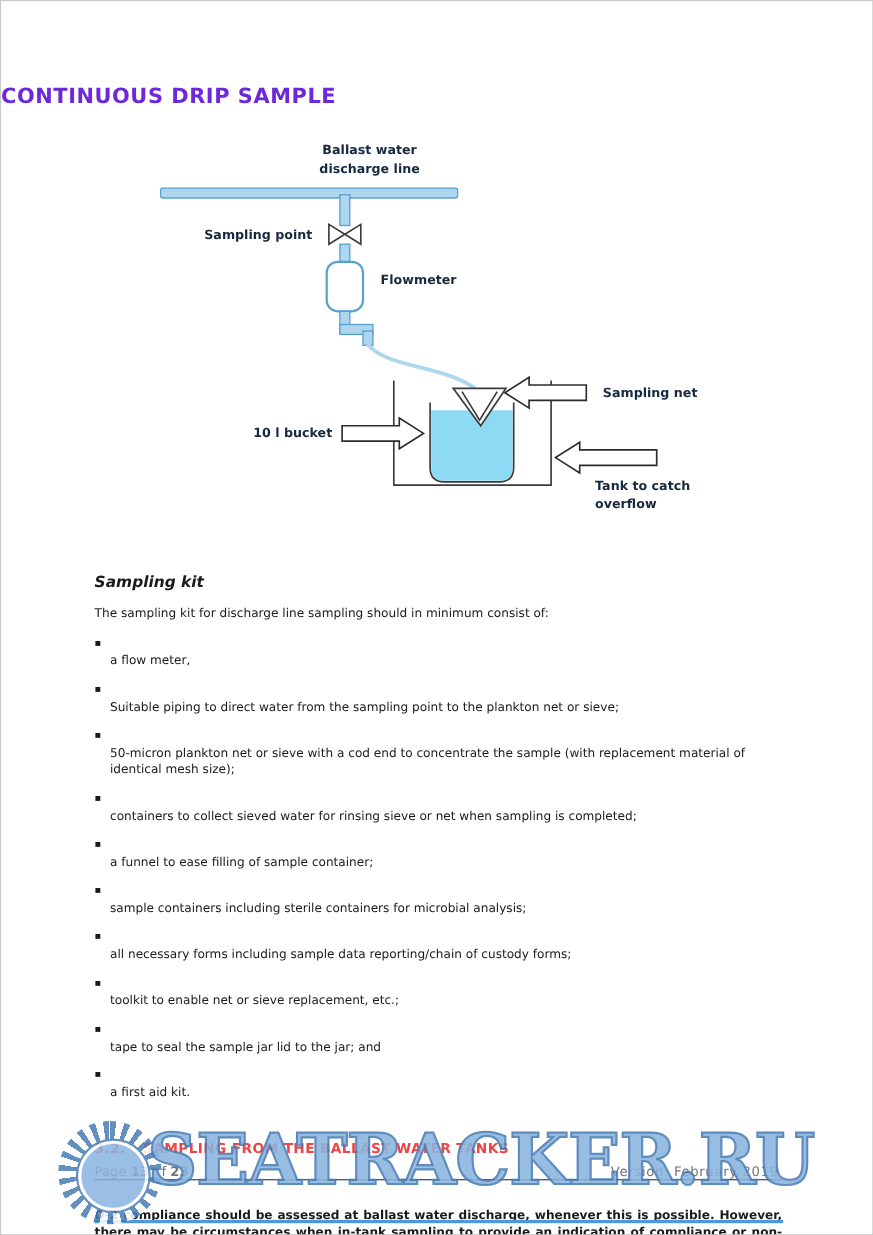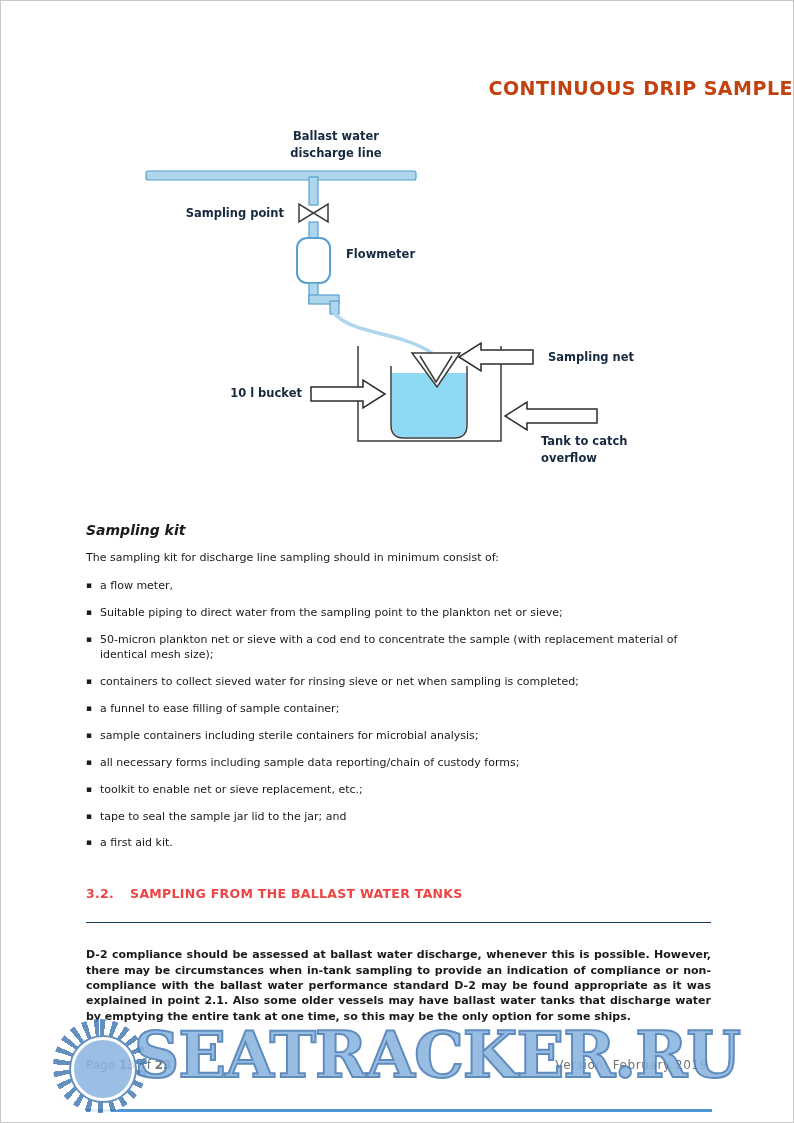--- a/index.html
+++ b/index.html
@@ -8,22 +8,22 @@
     --bottom-line:#4e97d8; --watermark-fill:#8ab4e0; --watermark-stroke:#4a7db5;
   }
   *{margin:0;padding:0;box-sizing:border-box;}
   html,body{background:#ffffff;}
   body{font-family:"DejaVu Sans","Liberation Sans",sans-serif;color:#1a1a1a;}
   .page{
     position:relative;width:794px;height:1123px;margin:0 auto;background:#fff;
     border:1px solid #c9c9c9;overflow:hidden;
   }
   .doc-title{
-    position:absolute;top:76px;left:0;width:100%;text-align:right;
-    font-size:19px;font-weight:bold;letter-spacing:.5px;color:#c2410c;
+    position:absolute;top:76px;left:0;width:100%;text-align:left;
+    font-size:19px;font-weight:bold;letter-spacing:.5px;color:#6d28d9;
   }
   
   .diagram-svg{position:absolute;top:0;left:0;}
   .pipe{fill:var(--pipe-fill);stroke:var(--pipe-stroke);stroke-width:1.2;}
   .stream{fill:none;stroke:var(--pipe-fill);stroke-width:3.5;}
   .outline{fill:#ffffff;stroke:var(--diagram-line);stroke-width:1.5;}
   .thin-line{fill:none;stroke:var(--diagram-line);stroke-width:1.5;}
   .water-shape{fill:var(--water);stroke:none;}
   .flowmeter-shape{fill:#ffffff;stroke:var(--pipe-stroke);stroke-width:2;}
   .block-arrow{fill:#ffffff;stroke:#2b2b2b;stroke-width:1.5;}
@@ -36,21 +36,21 @@
   .lbl-flowmeter{top:245px;left:345px;}
   .lbl-sampling-net{top:348px;left:547px;text-align:right;}
   .lbl-bucket{top:384px;left:190px;width:111px;text-align:right;}
   .lbl-tank{top:432px;left:540px;width:120px;}
   
   .body-flow{position:absolute;left:85px;top:520px;width:625px;font-size:11px;line-height:1.4;}
   .kit-heading{font-weight:bold;font-style:italic;font-size:14px;margin-bottom:9px;}
   .kit-intro{margin-bottom:13px;}
   .bullet-item{margin-bottom:11.5px;display:flex;}
   .bullet{flex:0 0 14px;font-size:9px;line-height:1.7;}
-  .bullet-text{flex:1;}
+  .bullet-text{flex:1;margin-top:15px;}
   .section-heading{
     margin-top:34px;font-size:12.5px;font-weight:bold;color:#ef4444;
     border-bottom:1px solid var(--heading-rule);padding-bottom:20px;margin-bottom:24px;
     letter-spacing:.3px;
   }
   .section-number{display:inline-block;margin-right:16px;}
   .section-para{text-align:justify;margin-bottom:10px;font-weight:bold;}
   .section-para.last{text-align:left;}
   
   .footer{

